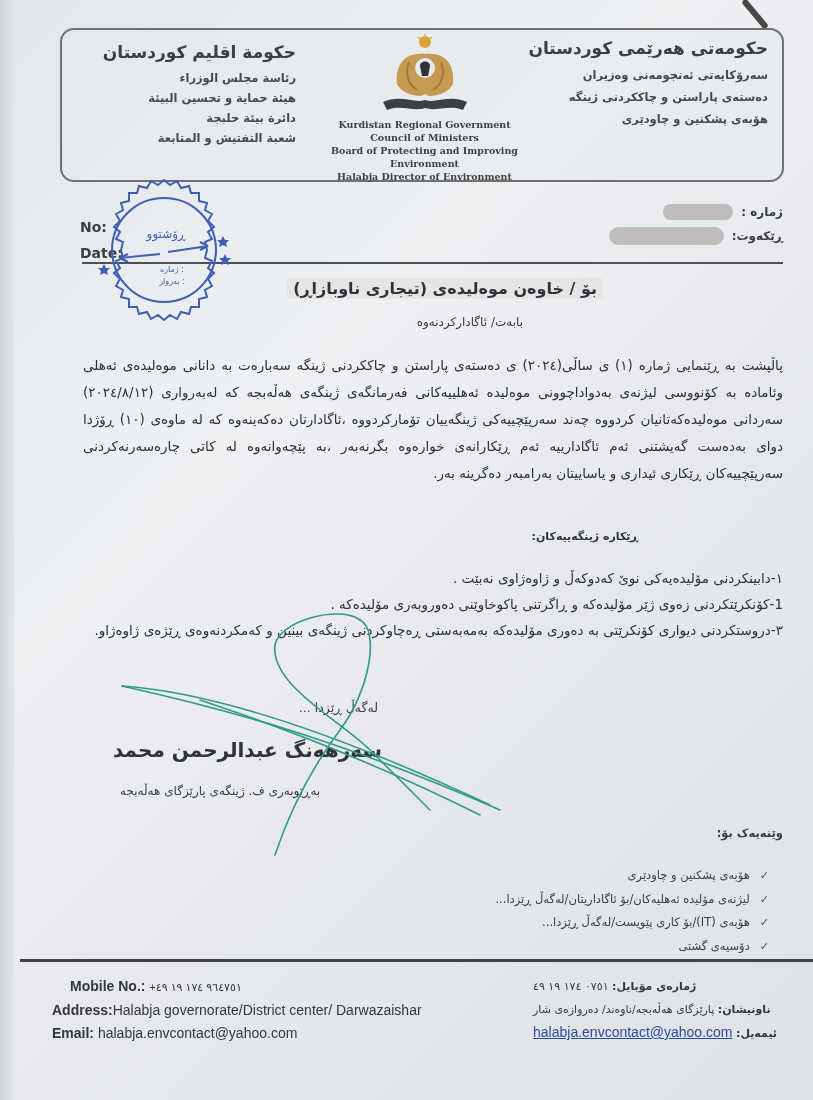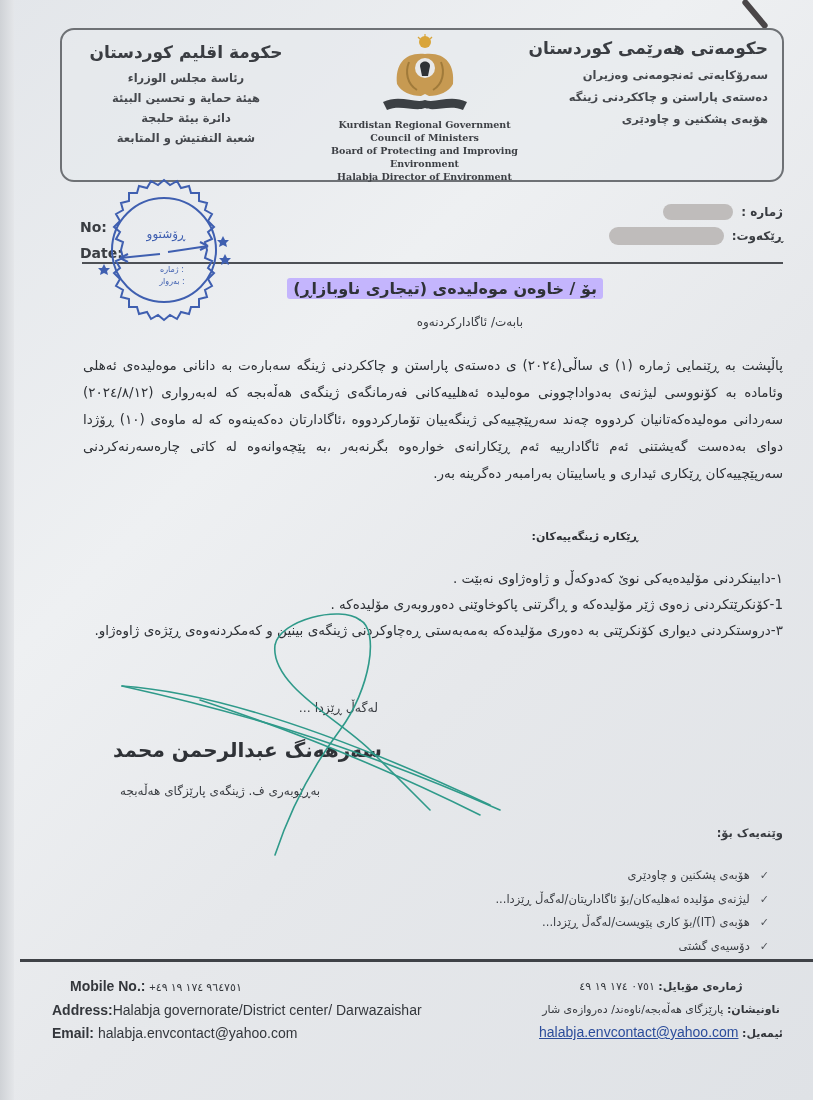--- a/index.html
+++ b/index.html
@@ -12,37 +12,37 @@
   }
   .page-edge { position:absolute; left:0; top:0; width:14px; height:1100px; background:linear-gradient(90deg,#cfd2d6,#e4e6e9); }
   .pen-mark { position:absolute; left:752px; top:-4px; width:6px; height:36px; background:#4a4648; transform:rotate(-40deg); border-radius:3px; }
 
   .letterhead {
     position:absolute; left:60px; top:28px; width:720px; height:150px;
     border:2px solid #6e7175; border-radius:14px;
     background:rgba(230,233,236,0.6);
   }
   .lh-right { position:absolute; right:14px; top:8px; width:250px; direction:rtl; text-align:right; }
-  .lh-left  { position:absolute; left:14px; top:12px; width:220px; direction:rtl; text-align:center; }
+  .lh-left  { position:absolute; left:14px; top:12px; width:220px; direction:rtl; text-align:right; }
   .lh-title { font-size:17px; font-weight:bold; color:#3a3d42; margin-bottom:6px; }
   .lh-line { font-size:11.5px; font-weight:bold; color:#45484d; line-height:22px; }
   .lh-left .lh-line { line-height:20px; }
   .lh-center { position:absolute; left:255px; top:4px; width:215px; text-align:center; }
   .emblem { width:120px; height:80px; margin:0 auto; }
   .lh-en { font-family:"DejaVu Serif", serif; font-size:9.5px; font-weight:bold; color:#3c3f44; line-height:13px; }
 
   .ref-block { position:absolute; right:30px; top:200px; direction:rtl; text-align:right; font-size:12px; font-weight:bold; color:#3a3d42; }
   .ref-row { display:flex; align-items:center; gap:8px; height:24px; }
   .redact { background:#bfbcbb; border-radius:10px; display:inline-block; }
   .nd-labels { position:absolute; left:80px; top:214px; font-size:14px; font-weight:bold; color:#3a3d42; line-height:26px; }
   .divider-top { position:absolute; left:82px; right:30px; top:262px; height:2px; background:#4d5055; }
 
   .stamp { position:absolute; left:92px; top:176px; width:148px; height:148px; }
 
-  .to-line { position:absolute; right:210px; top:278px; direction:rtl; font-size:16px; font-weight:bold; color:#2f3237; background:#c4b5fd; padding:1px 6px; border-radius:3px; }
+  .to-line { position:absolute; right:210px; top:278px; direction:rtl; font-size:16px; font-weight:bold; color:#2f3237; background:#e5e5e5; padding:1px 6px; border-radius:3px; }
   .subject { position:absolute; right:290px; top:315px; direction:rtl; font-size:12px; color:#3a3d42; }
 
   .body-text {
     position:absolute; right:30px; top:352px; width:700px;
     direction:rtl; text-align:justify; text-align-last:right;
     font-size:13.5px; line-height:27px; color:#2e3136;
   }
   .steps-title { position:absolute; right:175px; top:530px; direction:rtl; font-size:11px; font-weight:bold; color:#2e3136; }
   .steps { position:absolute; right:30px; top:565px; width:700px; direction:rtl; text-align:right; font-size:13.5px; line-height:26px; color:#2e3136; }
 
@@ -52,21 +52,21 @@
   .signature { position:absolute; left:110px; top:600px; width:420px; height:260px; pointer-events:none; }
 
   .cc { position:absolute; right:30px; top:826px; direction:rtl; text-align:right; font-size:11.5px; color:#3a3d42; }
   .cc-title { font-weight:bold; margin-bottom:24px; padding-right:0; }
   .cc-item { line-height:23.5px; padding-right:14px; }
   .cc-check { color:#505359; margin-left:10px; font-size:11px; }
 
   .divider-bottom { position:absolute; left:20px; right:0; top:959px; height:3px; background:#3f4247; }
   .footer-left { position:absolute; left:52px; top:975px; font-family:"Liberation Sans", sans-serif; font-size:14px; color:#34373c; line-height:23px; }
   .footer-left .lbl { font-weight:bold; }
-  .footer-right { position:absolute; right:30px; top:975px; direction:rtl; text-align:center; font-size:11px; color:#34373c; line-height:23px; }
+  .footer-right { position:absolute; right:36px; top:975px; direction:rtl; text-align:left; font-size:11px; color:#34373c; line-height:23px; }
   .footer-right .lbl { font-weight:bold; }
   .link { color:#2b4c9b; text-decoration:underline; font-family:"Liberation Sans", sans-serif; font-size:14px; }
 </style>
 </head>
 <body>
 
 <div class="page-edge"></div>
 <div class="pen-mark"></div>
 
 <div class="letterhead">

